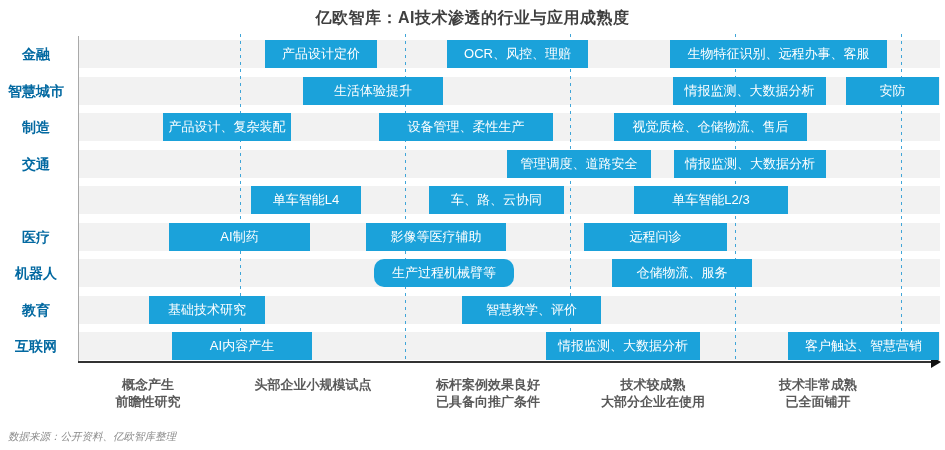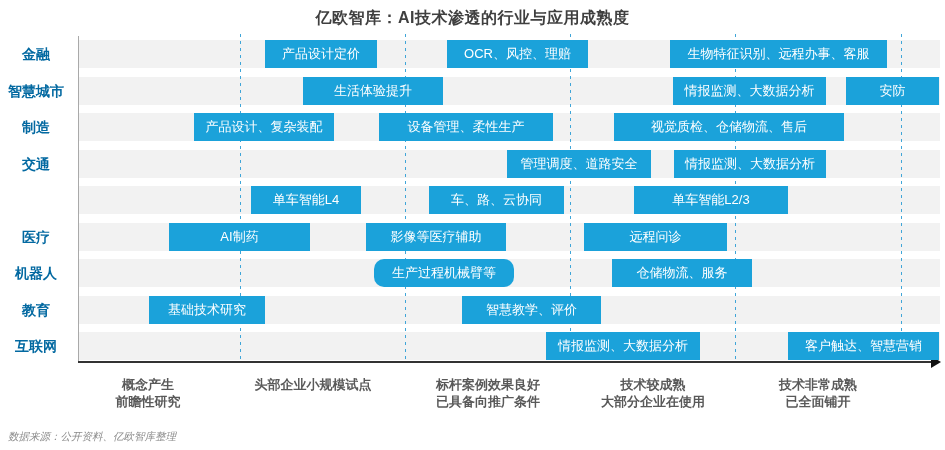--- a/index.html
+++ b/index.html
@@ -55,23 +55,23 @@
       <div class="segment" style="top: 4px; left: 265px; width: 112px;">产品设计定价</div>
       <div class="segment" style="top: 4px; left: 447px; width: 141px;">OCR、风控、理赔</div>
       <div class="segment" style="top: 4px; left: 670px; width: 217px;">生物特征识别、远程办事、客服</div>
       <div class="row-band" style="top: 40.5px;"></div>
       <div class="row-label" style="top: 40.5px;">智慧城市</div>
       <div class="segment" style="top: 40.5px; left: 303px; width: 140px;">生活体验提升</div>
       <div class="segment" style="top: 40.5px; left: 673px; width: 153px;">情报监测、大数据分析</div>
       <div class="segment" style="top: 40.5px; left: 846px; width: 93px;">安防</div>
       <div class="row-band" style="top: 77px;"></div>
       <div class="row-label" style="top: 77px;">制造</div>
-      <div class="segment" style="top: 77px; left: 194px; width: 140px;">产品设计、复杂装配</div>
+      <div class="segment" style="top: 77px; left: 163px; width: 128px;">产品设计、复杂装配</div>
       <div class="segment" style="top: 77px; left: 379px; width: 174px;">设备管理、柔性生产</div>
-      <div class="segment" style="top: 77px; left: 614px; width: 230px;">视觉质检、仓储物流、售后</div>
+      <div class="segment" style="top: 77px; left: 614px; width: 193px;">视觉质检、仓储物流、售后</div>
       <div class="row-band" style="top: 113.5px;"></div>
       <div class="row-label" style="top: 113.5px;">交通</div>
       <div class="segment" style="top: 113.5px; left: 507px; width: 144px;">管理调度、道路安全</div>
       <div class="segment" style="top: 113.5px; left: 674px; width: 152px;">情报监测、大数据分析</div>
       <div class="row-band" style="top: 150px;"></div>
       <div class="segment" style="top: 150px; left: 251px; width: 110px;">单车智能L4</div>
       <div class="segment" style="top: 150px; left: 429px; width: 135px;">车、路、云协同</div>
       <div class="segment" style="top: 150px; left: 634px; width: 154px;">单车智能L2/3</div>
       <div class="row-band" style="top: 186.5px;"></div>
       <div class="row-label" style="top: 186.5px;">医疗</div>
@@ -81,20 +81,21 @@
       <div class="row-band" style="top: 223px;"></div>
       <div class="row-label" style="top: 223px;">机器人</div>
       <div class="segment" style="top: 223px; left: 374px; width: 140px; border-radius: 10px;">生产过程机械臂等</div>
       <div class="segment" style="top: 223px; left: 612px; width: 140px;">仓储物流、服务</div>
       <div class="row-band" style="top: 259.5px;"></div>
       <div class="row-label" style="top: 259.5px;">教育</div>
       <div class="segment" style="top: 259.5px; left: 149px; width: 116px;">基础技术研究</div>
       <div class="segment" style="top: 259.5px; left: 462px; width: 139px;">智慧教学、评价</div>
       <div class="row-band" style="top: 296px;"></div>
       <div class="row-label" style="top: 296px;">互联网</div>
+      <div class="segment" style="top: 296px; left: 172px; width: 140px;">AI内容产生</div>
       <div class="segment" style="top: 296px; left: 546px; width: 154px;">情报监测、大数据分析</div>
       <div class="segment" style="top: 296px; left: 788px; width: 151px;">客户触达、智慧营销</div>
       <div class="dash" style="left: 240px;"></div>
       <div class="dash" style="left: 405px;"></div>
       <div class="dash" style="left: 570px;"></div>
       <div class="dash" style="left: 735px;"></div>
       <div class="dash" style="left: 901px;"></div>
       <div class="stage-label" style="left: 148px;">概念产生
 前瞻性研究</div>
       <div class="stage-label" style="left: 313px;">头部企业小规模试点</div>

